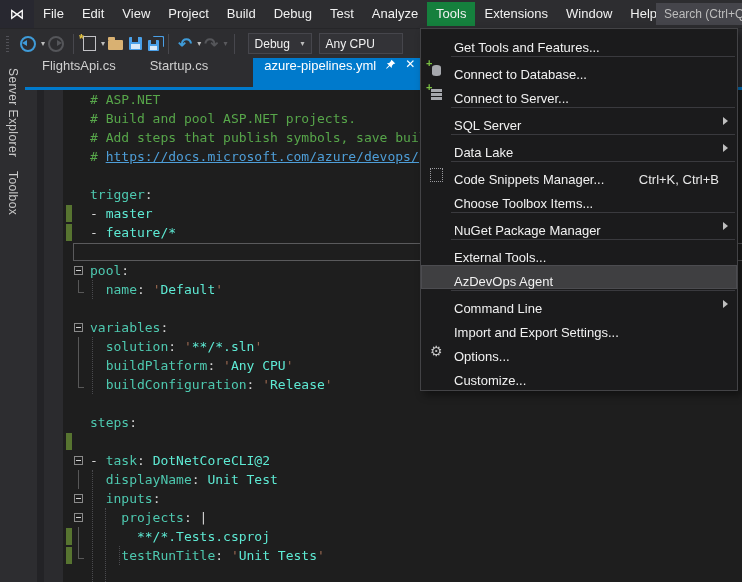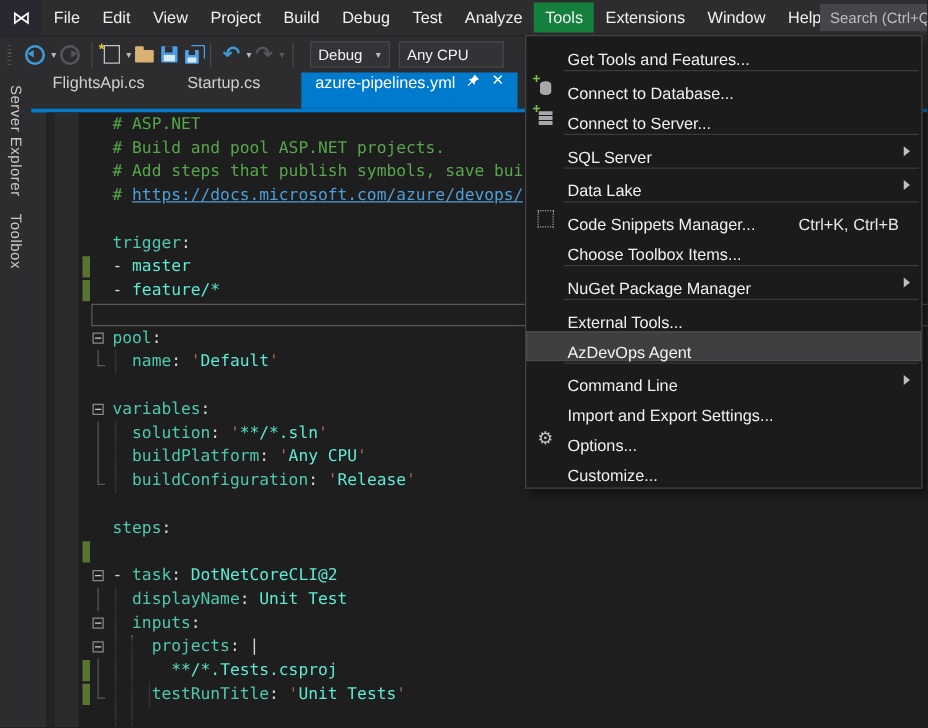--- a/index.html
+++ b/index.html
@@ -55,21 +55,21 @@
   
   .side-strip{position:absolute;left:0;top:58px;width:25px;height:524px;background:#2d2d30;}
   .vtab{writing-mode:vertical-rl;font-size:12px;color:#cbcbcb;display:block;margin:10px auto 0;
         text-align:left;letter-spacing:.4px;}
   .vtab + .vtab{margin-top:14px;}
 
   
   .tabbar{position:absolute;left:25px;top:58px;width:717px;height:29px;background:#2d2d30;
           display:flex;align-items:stretch;}
   .tab{display:flex;align-items:flex-start;padding:0 17px;font-size:13px;color:#d0d0d0;}
-  .tab.active{background:#007acc;color:#fff;margin-left:16px;padding:0 11px;gap:9px;}
+  .tab.active{background:#007acc;color:#fff;margin-left:28px;padding:0 11px;gap:9px;}
   .tab .x{font-size:12px;line-height:12px;}
   .tab-accent{position:absolute;left:25px;top:87px;width:717px;height:3px;background:#007acc;}
 
   
   .editor{position:absolute;left:37px;top:90px;width:717px;height:492px;background:#1e1e1e;
           font-family:"DejaVu Sans Mono",monospace;font-size:13px;overflow:hidden;}
   .ed-margin1{position:absolute;left:0;top:0;width:7px;height:100%;background:#232326;z-index:0;}
   .ed-margin2{position:absolute;left:7px;top:0;width:19px;height:100%;background:#2b2b2e;z-index:0;}
   .lines{position:absolute;left:0;top:0;width:100%;z-index:2;}
   .line{position:relative;height:19px;}

